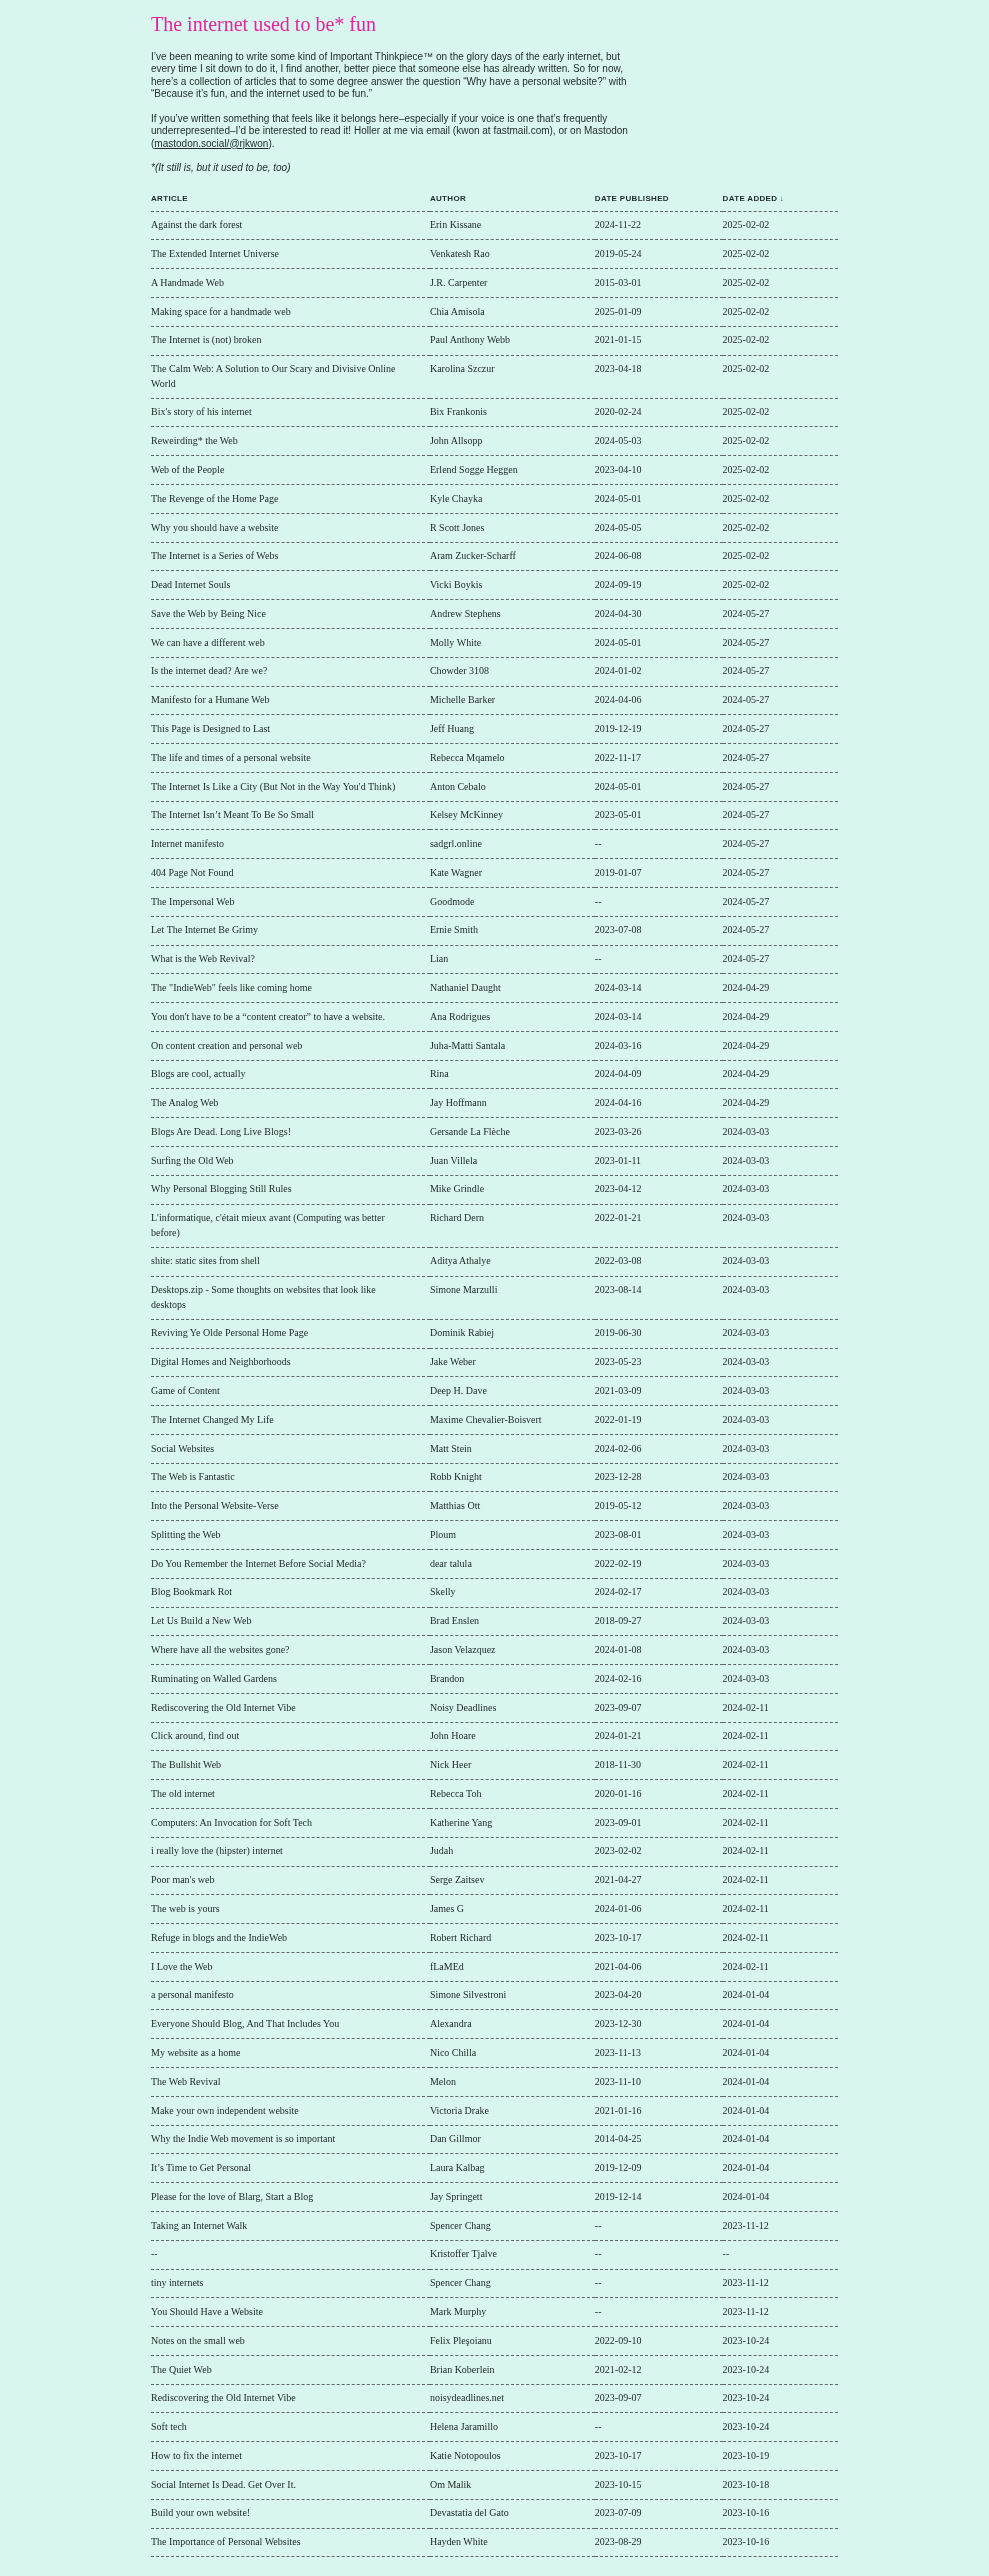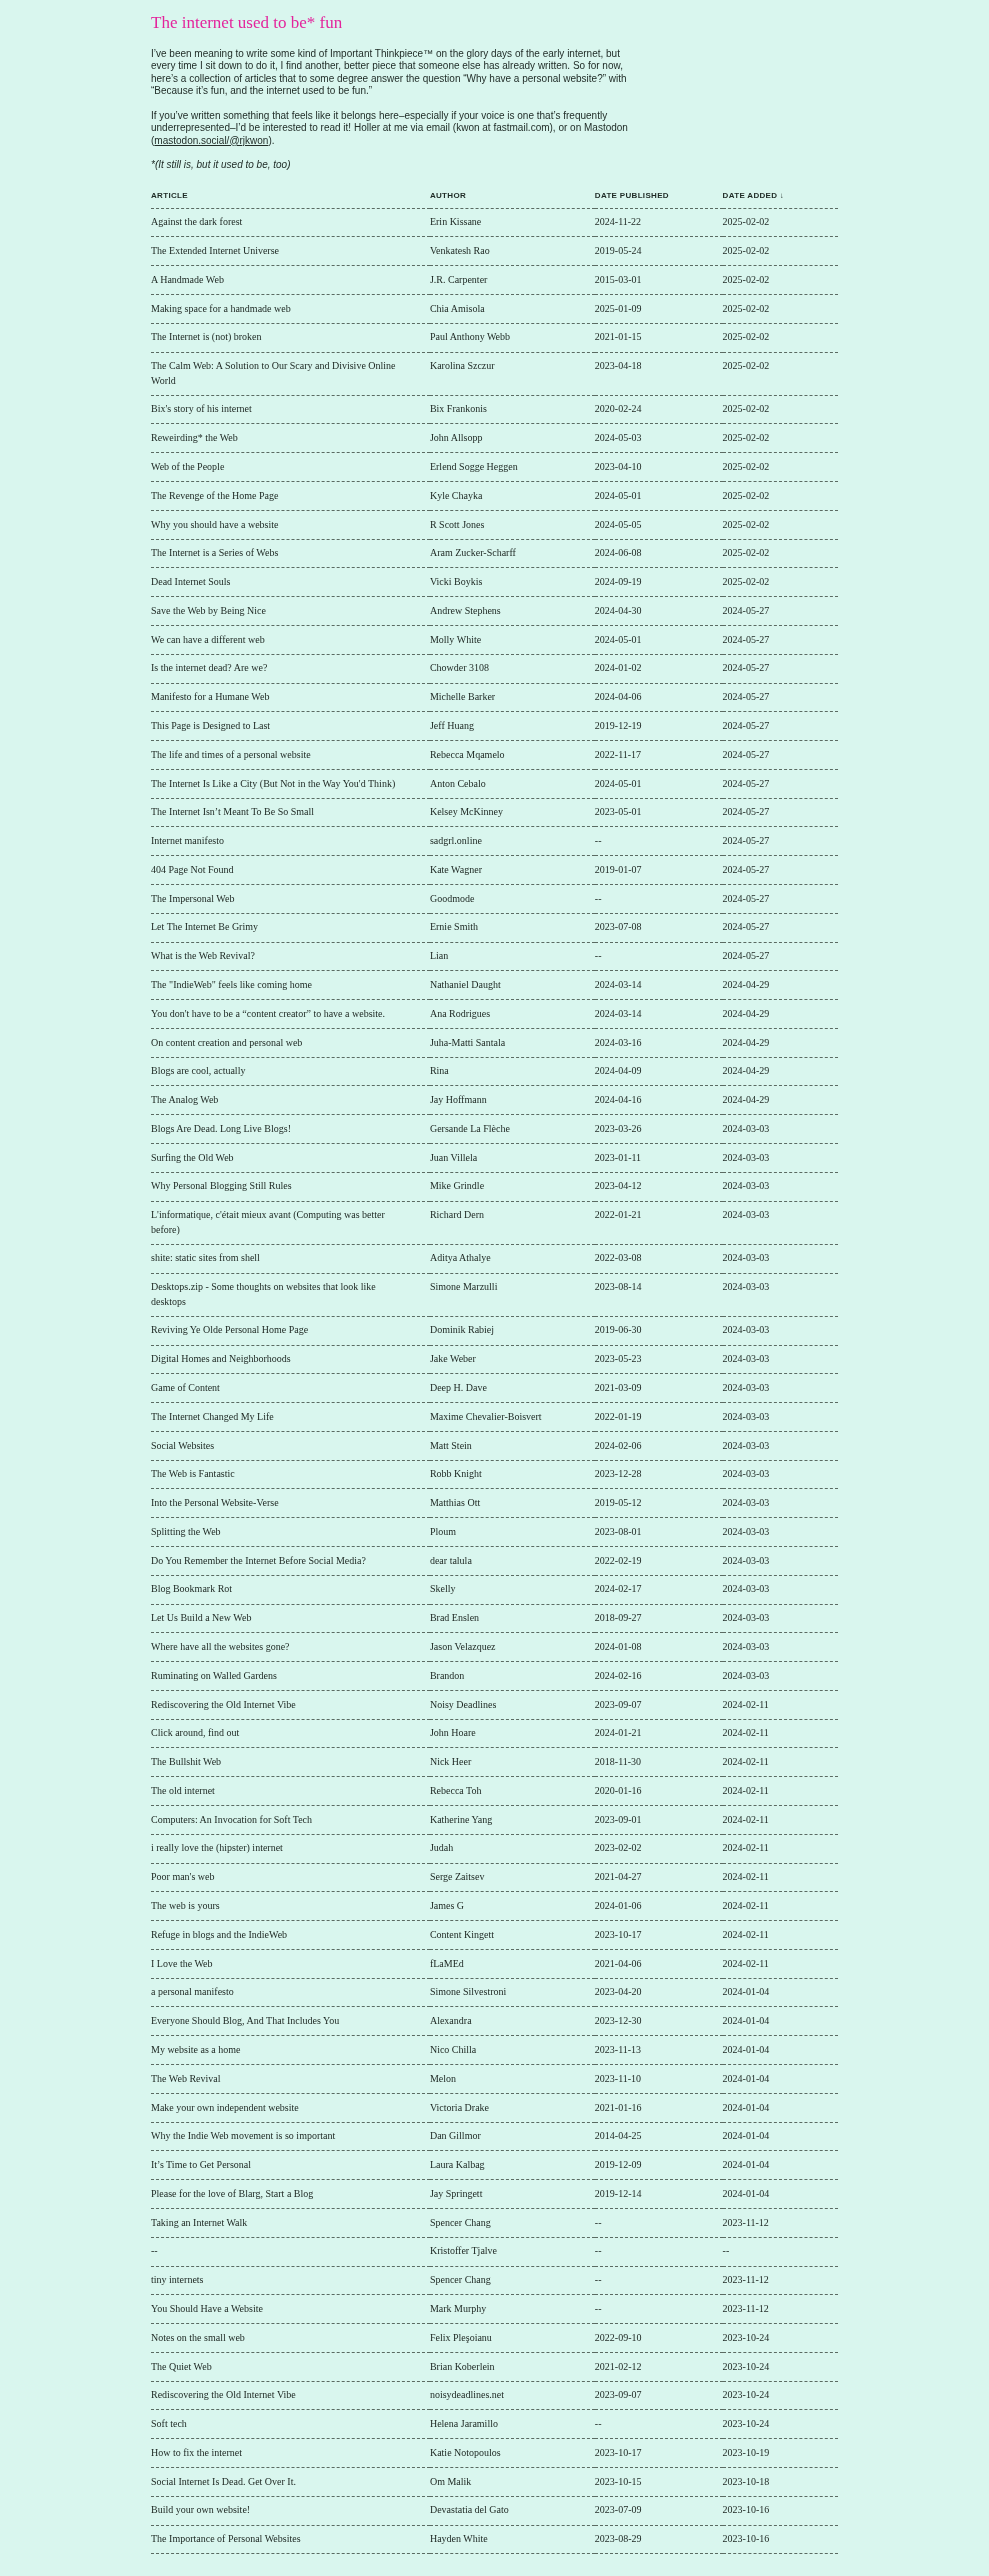--- a/index.html
+++ b/index.html
@@ -10,21 +10,21 @@
     width:989px;
   }
   .page{
     width:687px;
     margin:0 auto;
     padding:13.4px 0 20.6px;
   }
   h1{
     font-family:"Liberation Serif", serif;
     font-weight:400;
-    font-size:17px;
+    font-size:20px;
     color:#e3249c;
     margin:0 0 14.4px;
     letter-spacing:0;
   }
   .intro p{
     max-width:494px;
     font-size:10px;
     line-height:12.4px;
     margin:0 0 12.4px;
     color:#222e29;
@@ -448,21 +448,21 @@
           <td>2024-02-11</td>
         </tr>
         <tr>
           <td><a href="#">The web is yours</a></td>
           <td>James G</td>
           <td>2024-01-06</td>
           <td>2024-02-11</td>
         </tr>
         <tr>
           <td><a href="#">Refuge in blogs and the IndieWeb</a></td>
-          <td>Content Kingett</td>
+          <td>Robert Richard</td>
           <td>2023-10-17</td>
           <td>2024-02-11</td>
         </tr>
         <tr>
           <td><a href="#">I Love the Web</a></td>
           <td>fLaMEd</td>
           <td>2021-04-06</td>
           <td>2024-02-11</td>
         </tr>
         <tr>

